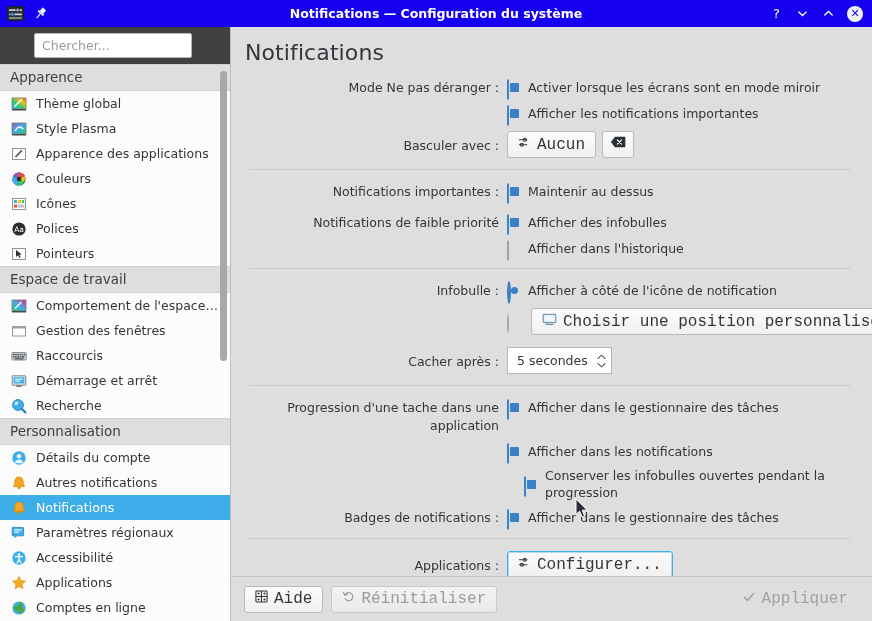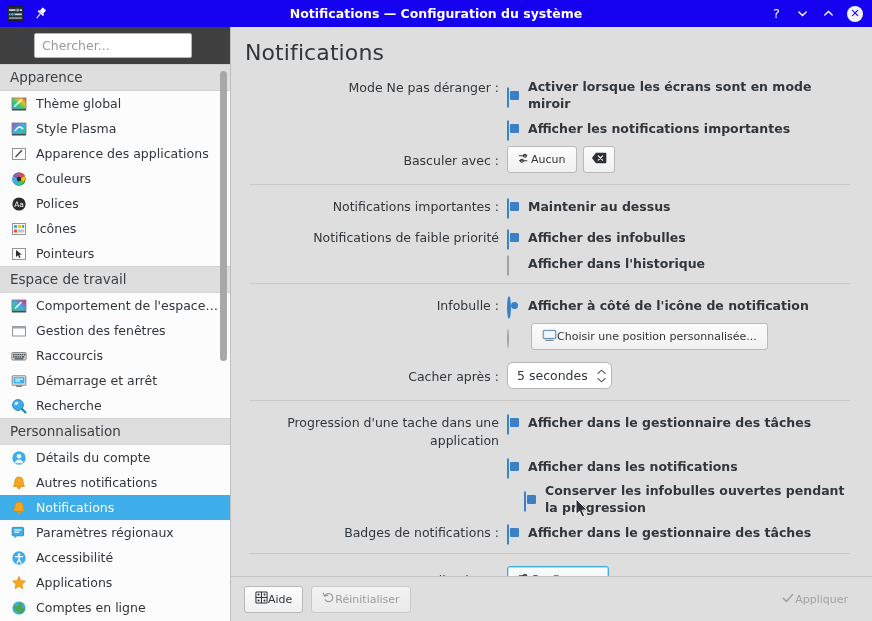--- a/index.html
+++ b/index.html
@@ -114,36 +114,36 @@
   .radio .rbox {
     width: 15px; height: 15px; border-radius: 50%; border: 1px solid #9fa3a7;
     background: #fdfdfd; box-sizing: border-box;
   }
   .radio.checked .rbox { border: 2px solid #3b7fc4; }
   .radio.checked .rbox::after {
     content: ""; position: absolute; left: 4px; top: 4px; width: 7px; height: 7px;
     border-radius: 50%; background: #3b7fc4;
   }
 
-  .ctl-text { font-size: 12.5px; color: #31363b; line-height: 17px; font-weight: bold; }
+  .ctl-text { font-size: 12.5px; color: #31363b; line-height: 17px; }
 
   .btn {
-    display: inline-flex; align-items: center; height: 27px;
-    padding: 0 10px; font-size: 11px; color: #31363b;
+    display: inline-flex; align-items: center; gap: 6px; height: 27px;
+    padding: 0 10px; font-size: 16px; color: #31363b;
     background: linear-gradient(#fcfcfc, #f0f0f0);
-    border: 1px solid #b9b9b9; border-radius: 3px; cursor: pointer; white-space: nowrap;
+    border: 1px solid #b9b9b9; border-radius: 3px; cursor: pointer; white-space: nowrap; font-family: Liberation Mono, monospace;
   }
   .btn.focused { border: 1px solid #3daee9; box-shadow: 0 0 0 1px #b9daf0 inset; }
   .btn.icon-only { padding: 0 7px; }
   .btn.disabled { color: #9b9b9b; background: linear-gradient(#f3f3f3,#e9e9e9); border-color:#c9c9c9; }
   .btn.flat-disabled { background: transparent; border-color: transparent; color:#a2a2a2; }
 
   .spin {
     display: inline-flex; align-items: center; height: 27px; background: #ffffff;
-    border: 1px solid #b6b6b6; border-radius: 6px; padding: 0 4px 0 9px; font-size: 12.5px; color: #31363b;
+    border: 1px solid #b6b6b6; border-radius: 0; padding: 0 4px 0 9px; font-size: 12.5px; color: #31363b;
   }
   .spin .arrows { display:flex; flex-direction:column; margin-left: 8px; line-height: 0; color:#555;}
 
   .cursor { position: absolute; pointer-events: none; }
 
   
   .footer {
     flex: 0 0 45px; height: 45px; display: flex; align-items: center;
     gap: 8px; padding: 0 13px; background: #dedede; border-top: 1px solid #c6c6c6;
   }
@@ -277,39 +277,39 @@
               <path d="M8 8 L2 5 A6.6 6.6 0 0 1 8 1.4 Z" fill="#9b59b6"></path>
               <circle cx="8" cy="8" r="2.3" fill="#2b2b2b"></circle>
             </svg>
           </span>
           <span class="lbl">Couleurs</span>
         </div>
 
         <div class="side-item">
           <span class="ico">
             <svg width="16" height="16" viewBox="0 0 16 16">
-              <circle cx="8" cy="8" r="6.6" fill="#2b2b2b"></circle>
-              <text x="8" y="11" font-size="7.5" font-family="DejaVu Sans" fill="#ffffff" text-anchor="middle">Aa</text>
-            </svg>
-          </span>
-          <span class="lbl">Polices</span>
-        </div>
-
-        <div class="side-item">
-          <span class="ico">
-            <svg width="16" height="16" viewBox="0 0 16 16">
               <rect x="1.5" y="2.5" width="13" height="11" fill="#fdfdfd" stroke="#8b8b8b" stroke-width="0.9"></rect>
               <rect x="3" y="4" width="3" height="3" fill="#3daee9"></rect>
               <rect x="7" y="4" width="3" height="3" fill="#f1c40f"></rect>
               <rect x="11" y="4" width="2.2" height="3" fill="#2ecc71"></rect>
               <rect x="3" y="8.5" width="3" height="3" fill="#e74c3c"></rect>
               <rect x="7" y="8.5" width="6.2" height="3" fill="#bdc3c7"></rect>
             </svg>
           </span>
           <span class="lbl">Icônes</span>
+        </div>
+
+        <div class="side-item">
+          <span class="ico">
+            <svg width="16" height="16" viewBox="0 0 16 16">
+              <circle cx="8" cy="8" r="6.6" fill="#2b2b2b"></circle>
+              <text x="8" y="11" font-size="7.5" font-family="DejaVu Sans" fill="#ffffff" text-anchor="middle">Aa</text>
+            </svg>
+          </span>
+          <span class="lbl">Polices</span>
         </div>
 
         <div class="side-item">
           <span class="ico">
             <svg width="16" height="16" viewBox="0 0 16 16">
               <rect x="1.5" y="2.5" width="13" height="11" fill="#fdfdfd" stroke="#8b8b8b" stroke-width="0.9"></rect>
               <path d="M5 4 L5 11 L7 9.2 L8.4 12 L9.6 11.4 L8.3 8.8 L10.8 8.6 Z" fill="#2b3036"></path>
             </svg>
           </span>
           <span class="lbl">Pointeurs</span>

